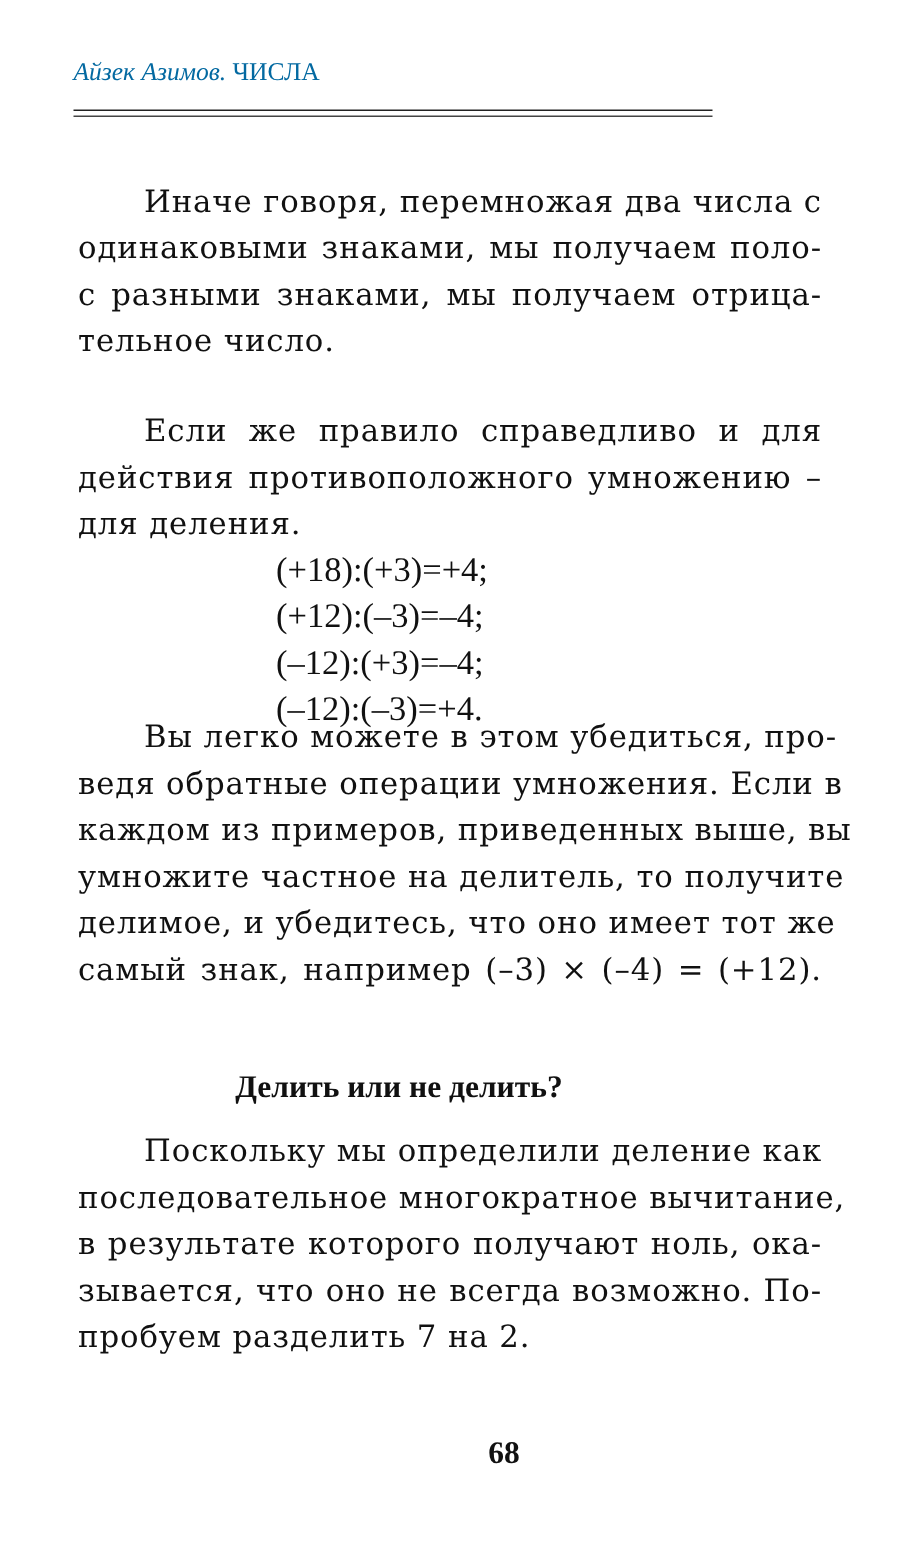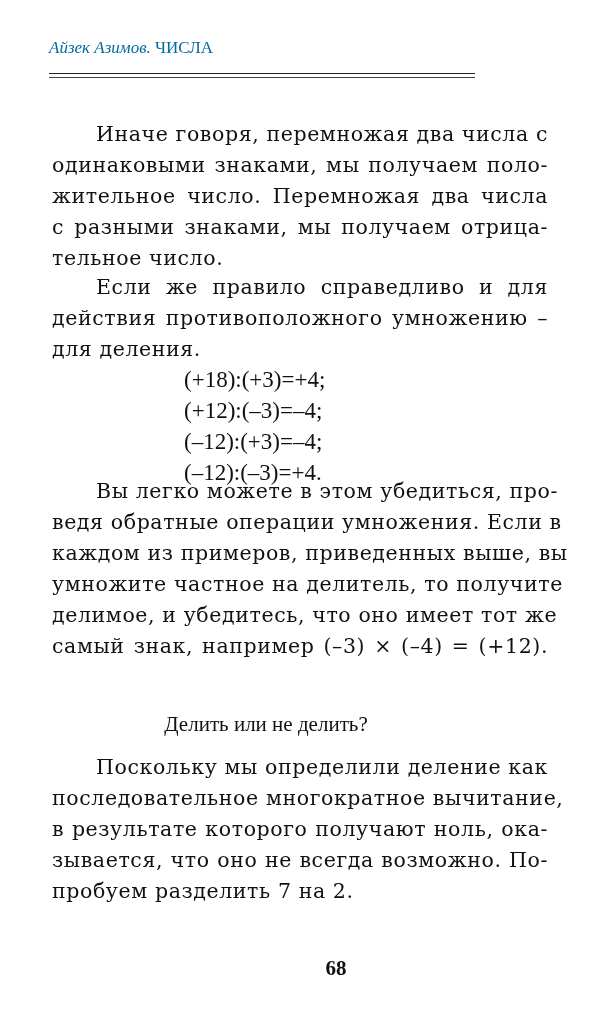--- a/index.html
+++ b/index.html
@@ -66,21 +66,21 @@
       line-height: 31px;
       white-space: nowrap;
     }
     .heading {
       position: absolute;
       left: 0;
       width: 532px;
       top: 712px;
       text-align: center;
       font-family: "Liberation Serif", serif;
-      font-weight: normal;
+      font-weight: bold;
       font-size: 21px;
     }
     .pagenum {
       position: absolute;
       left: 0;
       width: 600px;
       top: 956px;
       text-align: center;
       font-family: "Liberation Serif", serif;
       font-weight: bold;
@@ -94,21 +94,20 @@
 <div class="header">
   <span class="author">Айзек Азимов.</span>
   <span class="title">ЧИСЛА</span>
 </div>
 <div class="rule r1"></div>
 <div class="rule r2"></div>
 
 <div class="text" style="top:119px;">
   <span class="line indent">Иначе говоря, перемножая два числа с</span>
   <span class="line">одинаковыми знаками, мы получаем поло-</span>
-  <span class="line">жительное число. Перемножая два числа</span>
   <span class="line">с разными знаками, мы получаем отрица-</span>
   <span class="line last">тельное число.</span>
 </div>
 
 <div class="text" style="top:272px;">
   <span class="line indent">Если же правило справедливо и для</span>
   <span class="line">действия противоположного умножению –</span>
   <span class="line last">для деления.</span>
 </div>
 

